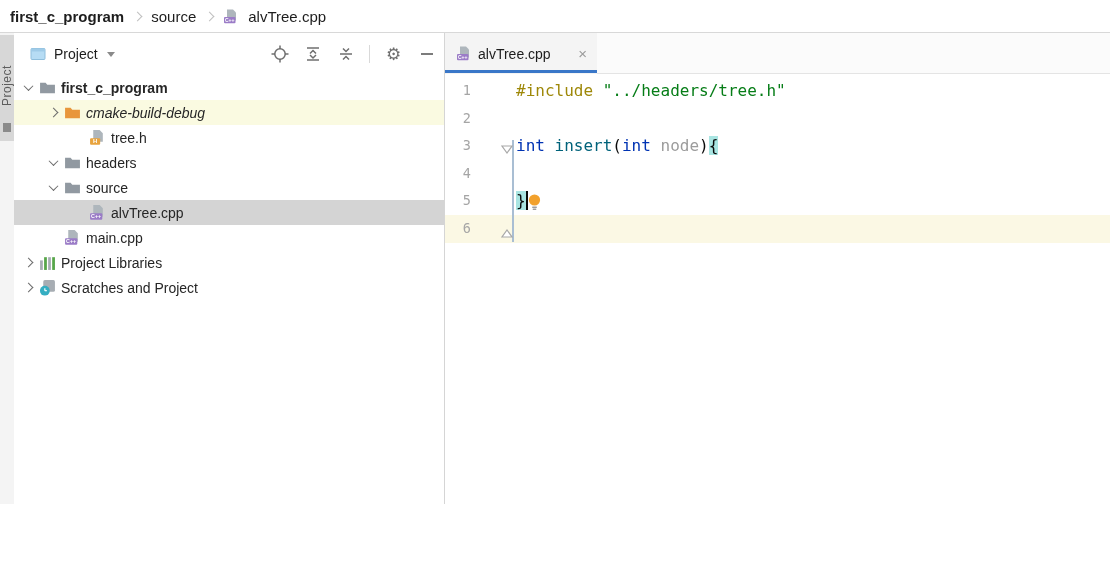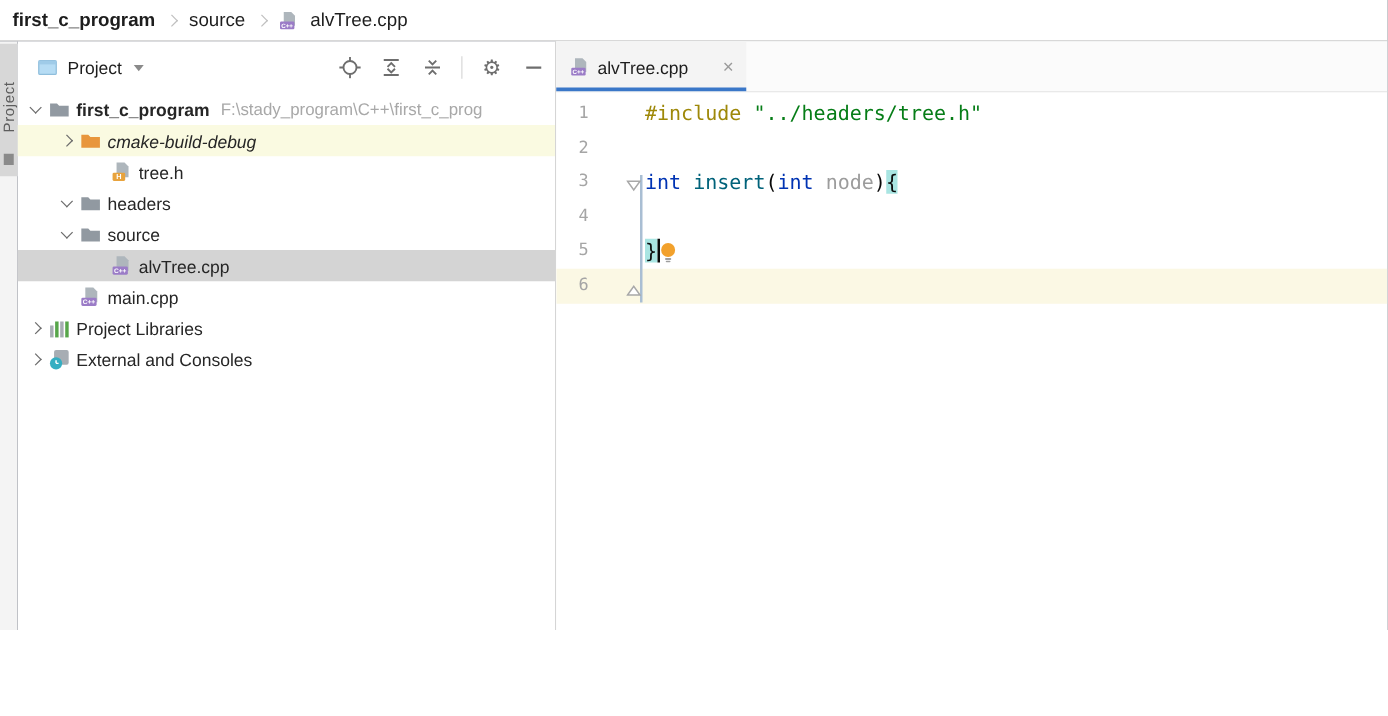--- a/index.html
+++ b/index.html
@@ -172,21 +172,20 @@
         <div class="tree-row" style="padding-left: 6px;">
           <span class="chev-slot">
             <span class="chev exp"></span>
           </span>
           <span class="tree-icon">
             <svg width="17" height="17" viewBox="0 0 16 16">
               <path d="M1 3.5h5.2l1.6 1.8H15v8H1z" fill="#9199A1"></path>
             </svg>
           </span>
           <span class="tree-label bold">first_c_program</span>
-          <span class="tree-path">F:\stady_program\C++\first_c_prog</span>
         </div>
         <div class="tree-row excluded-bg" style="padding-left: 31px;">
           <span class="chev-slot">
             <span class="chev col"></span>
           </span>
           <span class="tree-icon">
             <svg width="17" height="17" viewBox="0 0 16 16">
               <path d="M1 3.5h5.2l1.6 1.8H15v8H1z" fill="#E8963C"></path>
             </svg>
           </span>
@@ -266,21 +265,21 @@
             <span class="chev col"></span>
           </span>
           <span class="tree-icon">
             <svg width="17" height="17" viewBox="0 0 16 16">
               <rect x="4" y="1" width="11" height="11" rx="1.5" fill="#A7ADB3"></rect>
               <circle cx="5.5" cy="11" r="4.6" fill="#35AEC2"></circle>
               <line x1="5.5" y1="11" x2="5.5" y2="8.6" stroke="#fff" stroke-width="1.1"></line>
               <line x1="5.5" y1="11" x2="7.4" y2="11" stroke="#fff" stroke-width="1.1"></line>
             </svg>
           </span>
-          <span class="tree-label">External and Consoles</span>
+          <span class="tree-label">Scratches and Project</span>
         </div>
       </div>
   </div>
 
   <div id="editor">
     <div id="tab-bar">
       <div id="tab">
         <span class="icon16">
             <svg width="17" height="17" viewBox="0 0 16 16">
               <path d="M4 1h6l3 3v8H4z" fill="#AEB6BC"></path>

